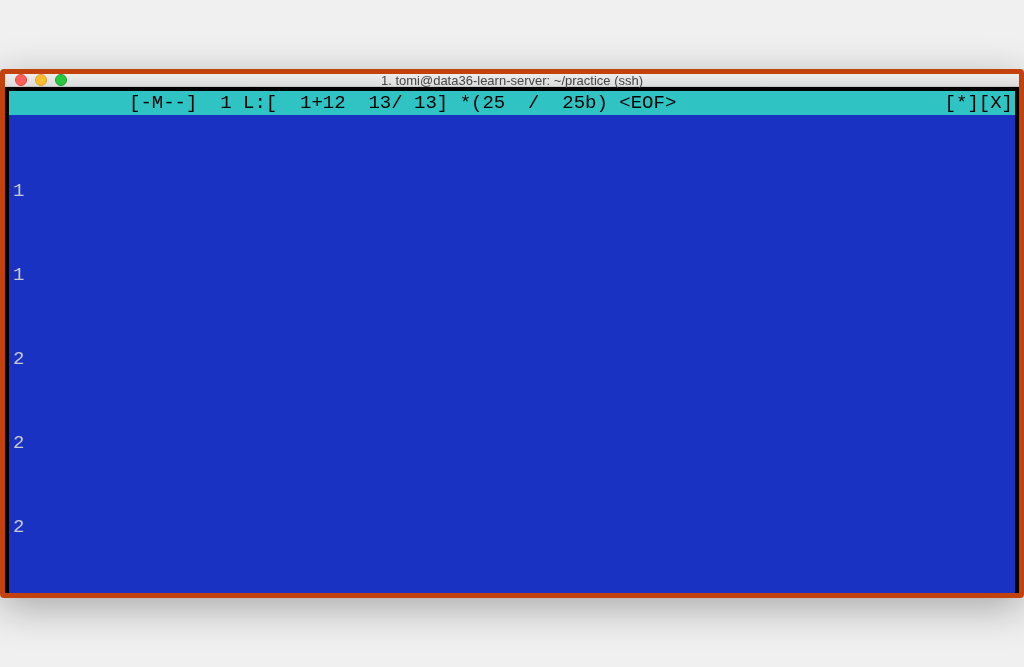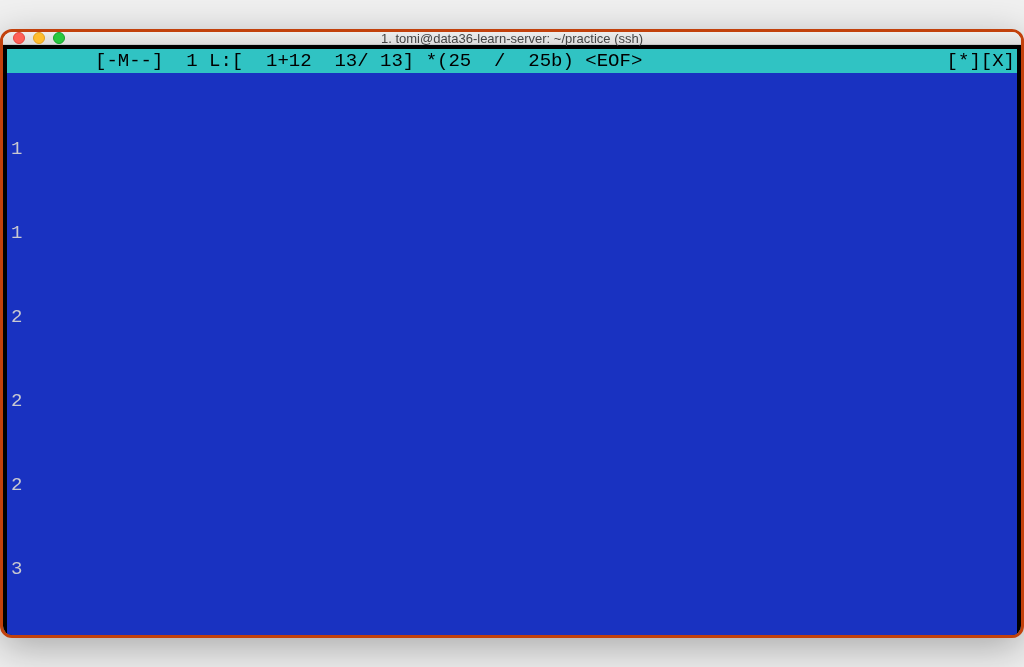--- a/index.html
+++ b/index.html
@@ -10,28 +10,28 @@
     body {
       font-family: "Menlo", "Consolas", "Courier New", monospace;
       background: #f0f0f0;
       display: flex;
       justify-content: center;
       align-items: center;
       height: 100vh;
     }
     .window {
       width: 1024px;
-      height: 609px;
+      height: 529px;
       background: #ececec;
-      border-radius: 12px;
+      border-radius: 4px;
       overflow: hidden;
       box-shadow: 0 10px 40px rgba(0,0,0,0.3);
       display: flex;
       flex-direction: column;
-      border: 3px solid #c2410c;
+      border: 5px solid #c2410c;
     }
     .titlebar {
       height: 28px;
       background: linear-gradient(#ededed, #dcdcdc);
       display: flex;
       align-items: center;
       padding: 0 10px;
       position: relative;
       border-bottom: 1px solid #c5c5c5;
     }
@@ -67,21 +67,21 @@
     .status-bar {
       background: #30c3c3;
       color: #000;
       font-size: 19px;
       line-height: 24px;
       height: 24px;
       display: flex;
       white-space: pre;
       font-family: "Menlo", "Consolas", "Courier New", monospace;
     }
-    .status-left { flex: 1; text-align: left; padding-left: 88px;}
+    .status-left { flex: 1; text-align: left; padding-left: 120px;}
     .status-right { padding-right: 2px; }
     .editor-body {
       flex: 1;
       background: #1932c1;
       color: #c9c9d1;
       font-size: 19px;
       line-height: 28px;
       padding: 6px 4px 0 4px;
       white-space: pre;
       font-family: "Menlo", "Consolas", "Courier New", monospace;

